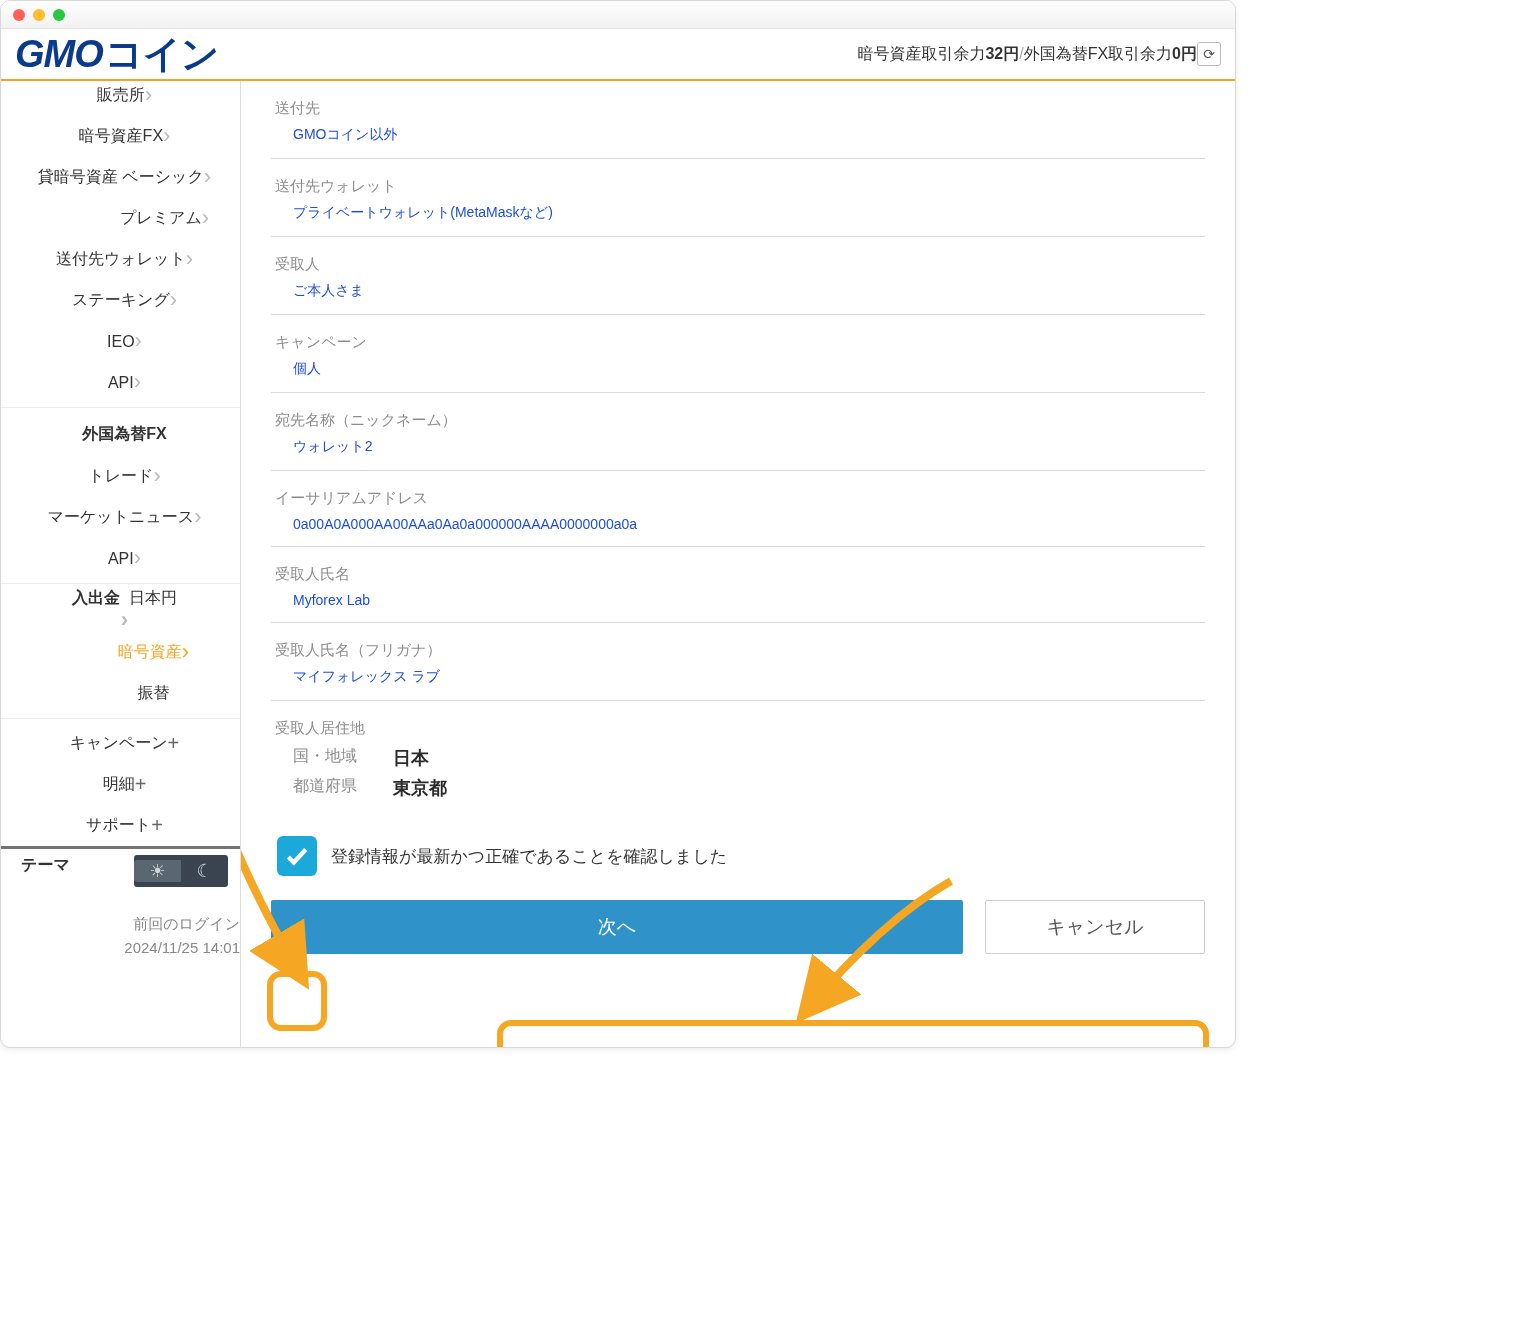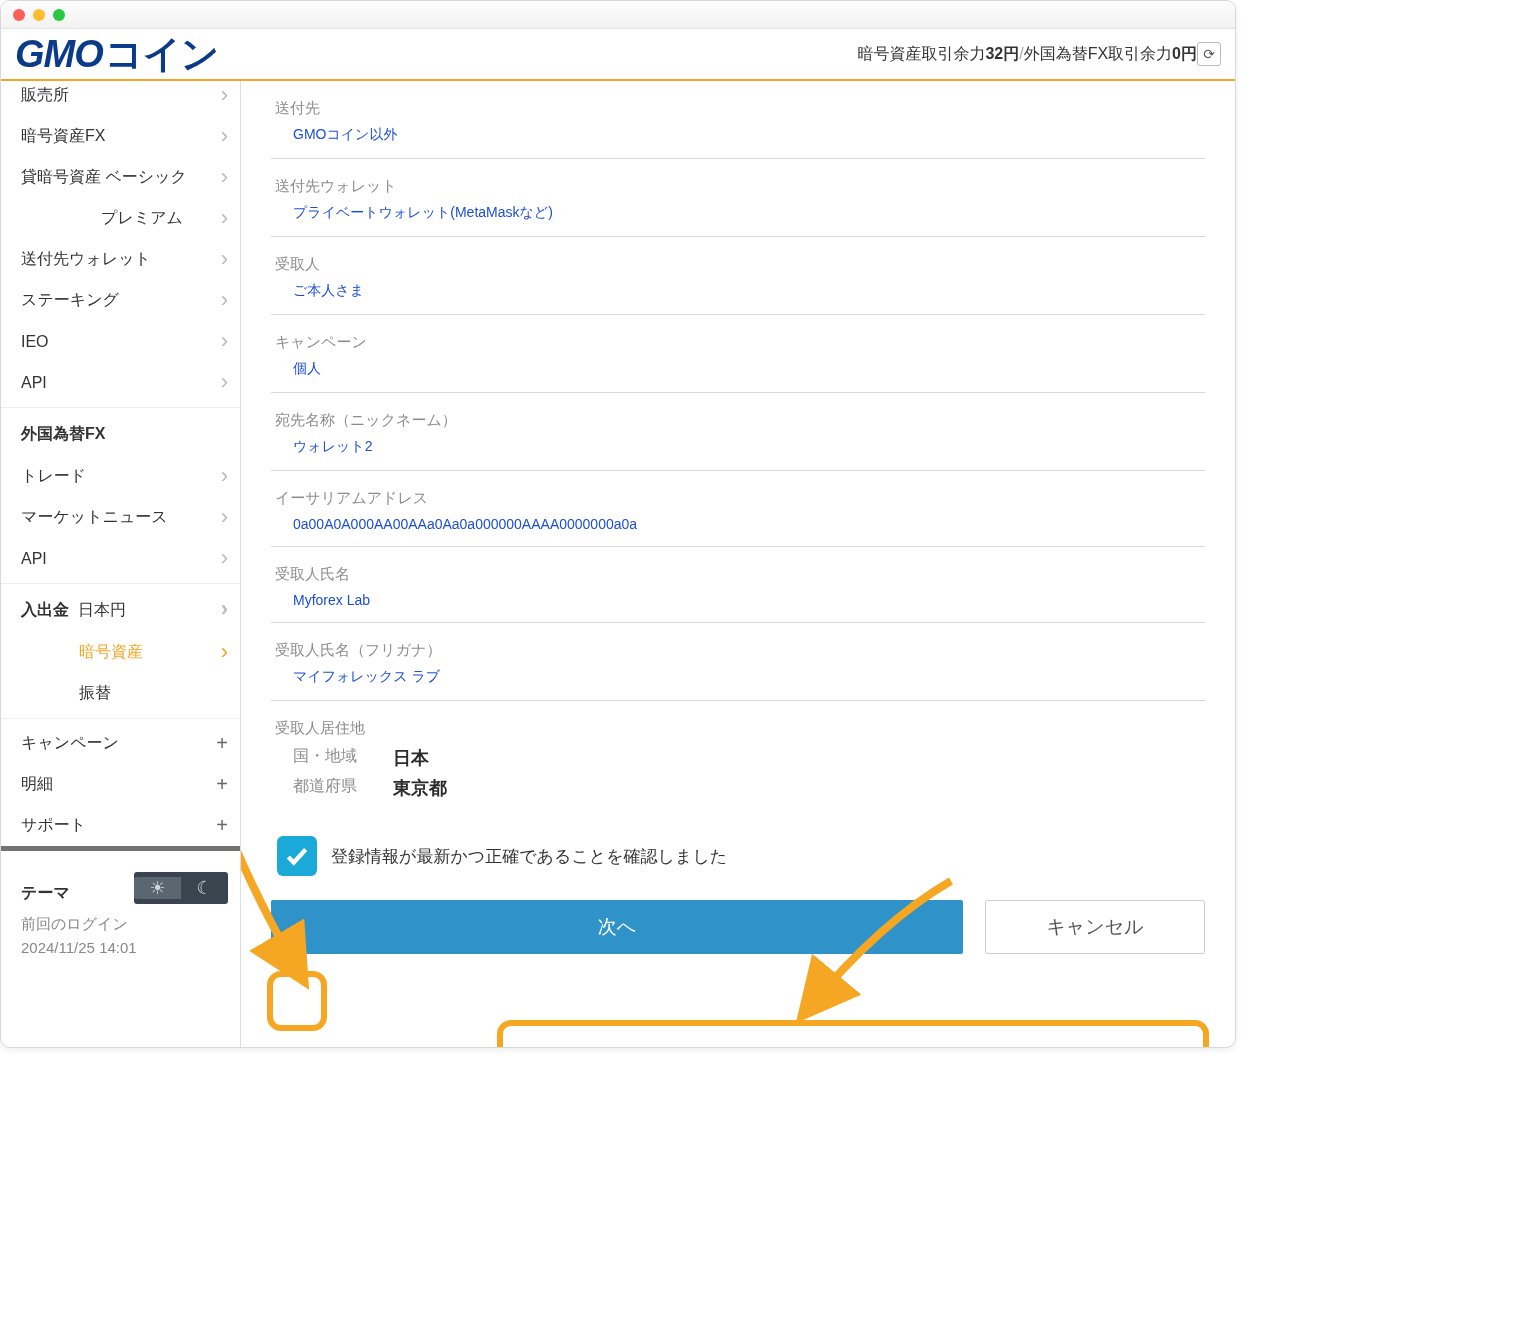--- a/index.html
+++ b/index.html
@@ -19,33 +19,33 @@
   .header-right { font-size:16px; color:#333; display:flex; align-items:center; }
   .header-right .num{font-weight:700;}
   .refresh-btn{width:24px;height:24px;border:1px solid #bbb;border-radius:3px;display:inline-flex;align-items:center;justify-content:center;font-size:14px;color:#555;background:#fff;cursor:pointer;}
 
   
   .body-row{display:flex;height:calc(100% - 80px);}
   .sidebar{width:240px;border-right:1px solid #ddd;overflow:hidden;font-size:16px;color:#333;display:flex;flex-direction:column;}
   .content{flex:1;overflow:hidden;position:relative;}
 
   
-  .s-item{height:41px;display:flex;align-items:center;justify-content:space-between;padding:0 12px 0 20px;cursor:pointer;border-bottom:none;}
+  .s-item{height:41px;display:flex;align-items:center;justify-content:center;padding:0 12px 0 20px;cursor:pointer;border-bottom:none;}
   .s-item .chev{font-size:22px;color:#bbb;margin-top:-2px;}
   .s-item .plus{font-size:20px;color:#666;}
   .s-sub{padding-left:80px;}
   .s-item.active{color:#f5a623;}
   .s-item.active .chev{color:#f5a623;}
   .s-sep{height:1px;background:#eee;margin:4px 0;}
   .s-item.fx-head{font-weight:700;}
-  .theme-row{height:58px;border-top:5px solid #737373;padding:6px 12px 0 20px;display:flex;align-items:flex-end;justify-content:space-between;}
+  .theme-row{height:58px;border-top:3px solid #737373;padding:6px 12px 0 20px;display:flex;align-items:flex-start;justify-content:space-between;}
   .theme-toggle{width:94px;height:32px;background:#39444e;border-radius:3px;display:flex;align-items:center;}
   .theme-toggle .half{flex:1;display:flex;align-items:center;justify-content:center;color:#cfd6db;font-size:18px;}
   .theme-toggle .half.sun{background:#5b6770;border-radius:3px 0 0 3px;}
-  .last-login{padding:8px 0 0 20px;color:#888;font-size:15px;line-height:1.6;}
+  .last-login{padding:8px 0 0 20px;color:#888;font-size:15px;line-height:1.6;text-align:right;}
 
   
   .form-wrap{padding:0 30px 30px 30px;max-width:1000px;}
   .field{border-bottom:1px solid #d9d9d9;padding:18px 0 14px 4px;}
   .field-label{font-size:15px;color:#8d8d8d;margin-bottom:8px;}
   .field-value{font-size:14px;color:#1d4ed8;padding-left:18px;}
   .field-sub{display:flex;gap:26px;font-size:18px;color:#2b2b2b;padding-left:18px;margin-top:6px;}
   .field-sub .k{color:#8d8d8d;font-size:16px;min-width:74px;}
   .field-sub .v{font-weight:600;}
 
@@ -142,21 +142,21 @@
       <div class="s-item">
           <span>マーケットニュース</span>
           <span class="chev">›</span>
         </div>
       <div class="s-item">
           <span>API</span>
           <span class="chev">›</span>
         </div>
 
       <div class="s-sep"></div>
-      <div class="s-item fx-head" style="height:44px;">
+      <div class="s-item fx-head" style="height:44px;flex-direction:column;">
         <span><span style="font-weight:700;">入出金</span>&nbsp;&nbsp;<span style="font-weight:400;">日本円</span></span>
         <span class="chev">›</span>
       </div>
       <div class="s-item s-sub active" style="padding-left:78px;">
           <span>暗号資産</span>
           <span class="chev">›</span>
         </div>
       <div class="s-item s-sub" style="padding-left:78px;">
           <span>振替</span>
           <span></span>

